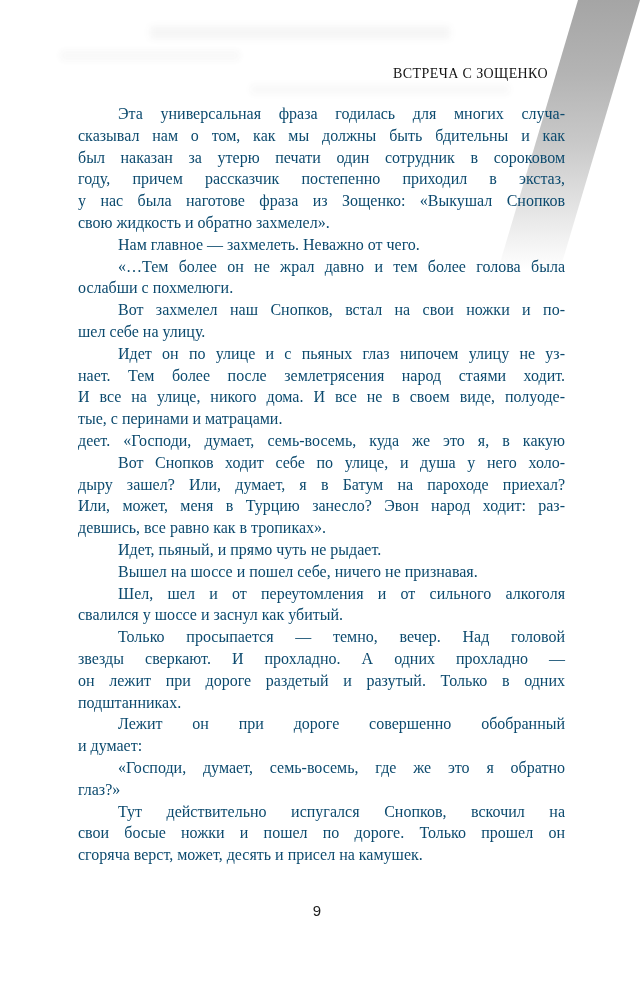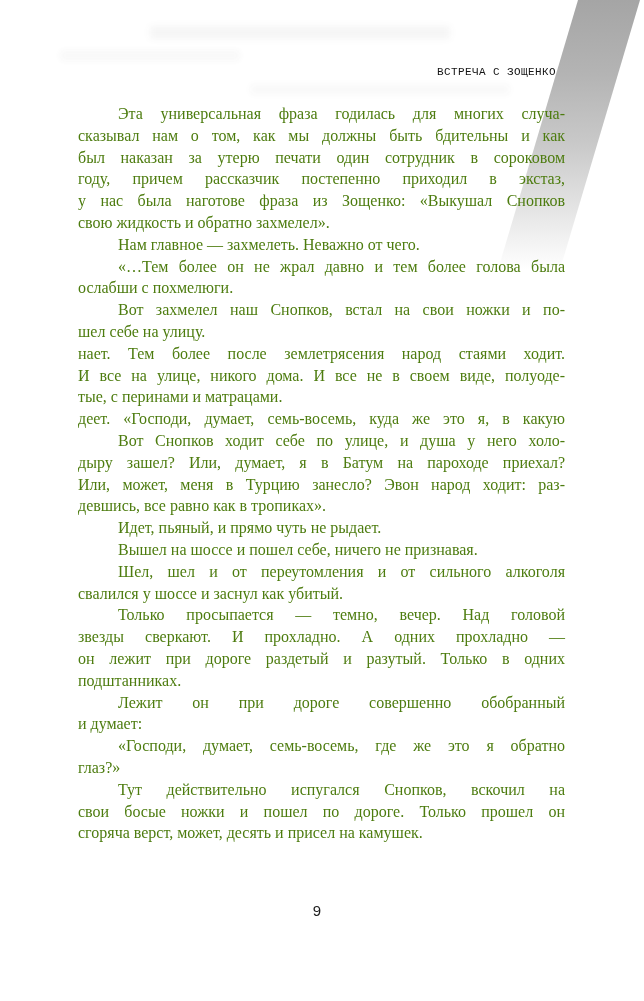--- a/index.html
+++ b/index.html
@@ -39,36 +39,36 @@
     filter: blur(3px);
     border-radius: 3px;
   }
   .ghost-1 { left: 150px; top: 26px; width: 300px; height: 13px; }
   .ghost-2 { left: 60px;  top: 50px; width: 180px; height: 11px; opacity: .7; }
   .ghost-3 { left: 250px; top: 84px; width: 260px; height: 11px; opacity: .6; }
 
   .running-head {
     position: absolute;
     top: 66px;
-    right: 88px;
-    font-family: Liberation Mono, monospace;
-    font-size: 11px;
+    right: 96px;
+    font-family: Liberation Serif, serif;
+    font-size: 14px;
     letter-spacing: 0.4px;
     color: #141414;
     white-space: nowrap;
   }
 
   .text-block {
     position: absolute;
     left: 78px;
     top: 103px;
     width: 487px;
     font-size: 16px;
     line-height: 21.8px;
-    color: #4d7c0f;
+    color: #0c4a6e;
   }
   .line {
     text-align: justify;
     text-align-last: justify;
     height: 21.8px;
     white-space: normal;
   }
   .line.first { text-indent: 40px; }
   .line.para-end { text-align-last: left; }
 
@@ -101,20 +101,21 @@
       <div class="line">сказывал нам о том, как мы должны быть бдительны и как</div>
       <div class="line">был наказан за утерю печати один сотрудник в сороковом</div>
       <div class="line">году, причем рассказчик постепенно приходил в экстаз,</div>
       <div class="line">у нас была наготове фраза из Зощенко: «Выкушал Снопков</div>
       <div class="line para-end">свою жидкость и обратно захмелел».</div>
       <div class="line first para-end">Нам главное — захмелеть. Неважно от чего.</div>
       <div class="line first">«…Тем более он не жрал давно и тем более голова была</div>
       <div class="line para-end">ослабши с похмелюги.</div>
       <div class="line first">Вот захмелел наш Снопков, встал на свои ножки и по-</div>
       <div class="line para-end">шел себе на улицу.</div>
+      <div class="line first">Идет он по улице и с пьяных глаз нипочем улицу не уз-</div>
       <div class="line">нает. Тем более после землетрясения народ стаями ходит.</div>
       <div class="line">И все на улице, никого дома. И все не в своем виде, полуоде-</div>
       <div class="line para-end">тые, с перинами и матрацами.</div>
       <div class="line">деет. «Господи, думает, семь-восемь, куда же это я, в какую</div>
       <div class="line first">Вот Снопков ходит себе по улице, и душа у него холо-</div>
       <div class="line">дыру зашел? Или, думает, я в Батум на пароходе приехал?</div>
       <div class="line">Или, может, меня в Турцию занесло? Эвон народ ходит: раз-</div>
       <div class="line para-end">девшись, все равно как в тропиках».</div>
       <div class="line first para-end">Идет, пьяный, и прямо чуть не рыдает.</div>
       <div class="line first para-end">Вышел на шоссе и пошел себе, ничего не признавая.</div>

